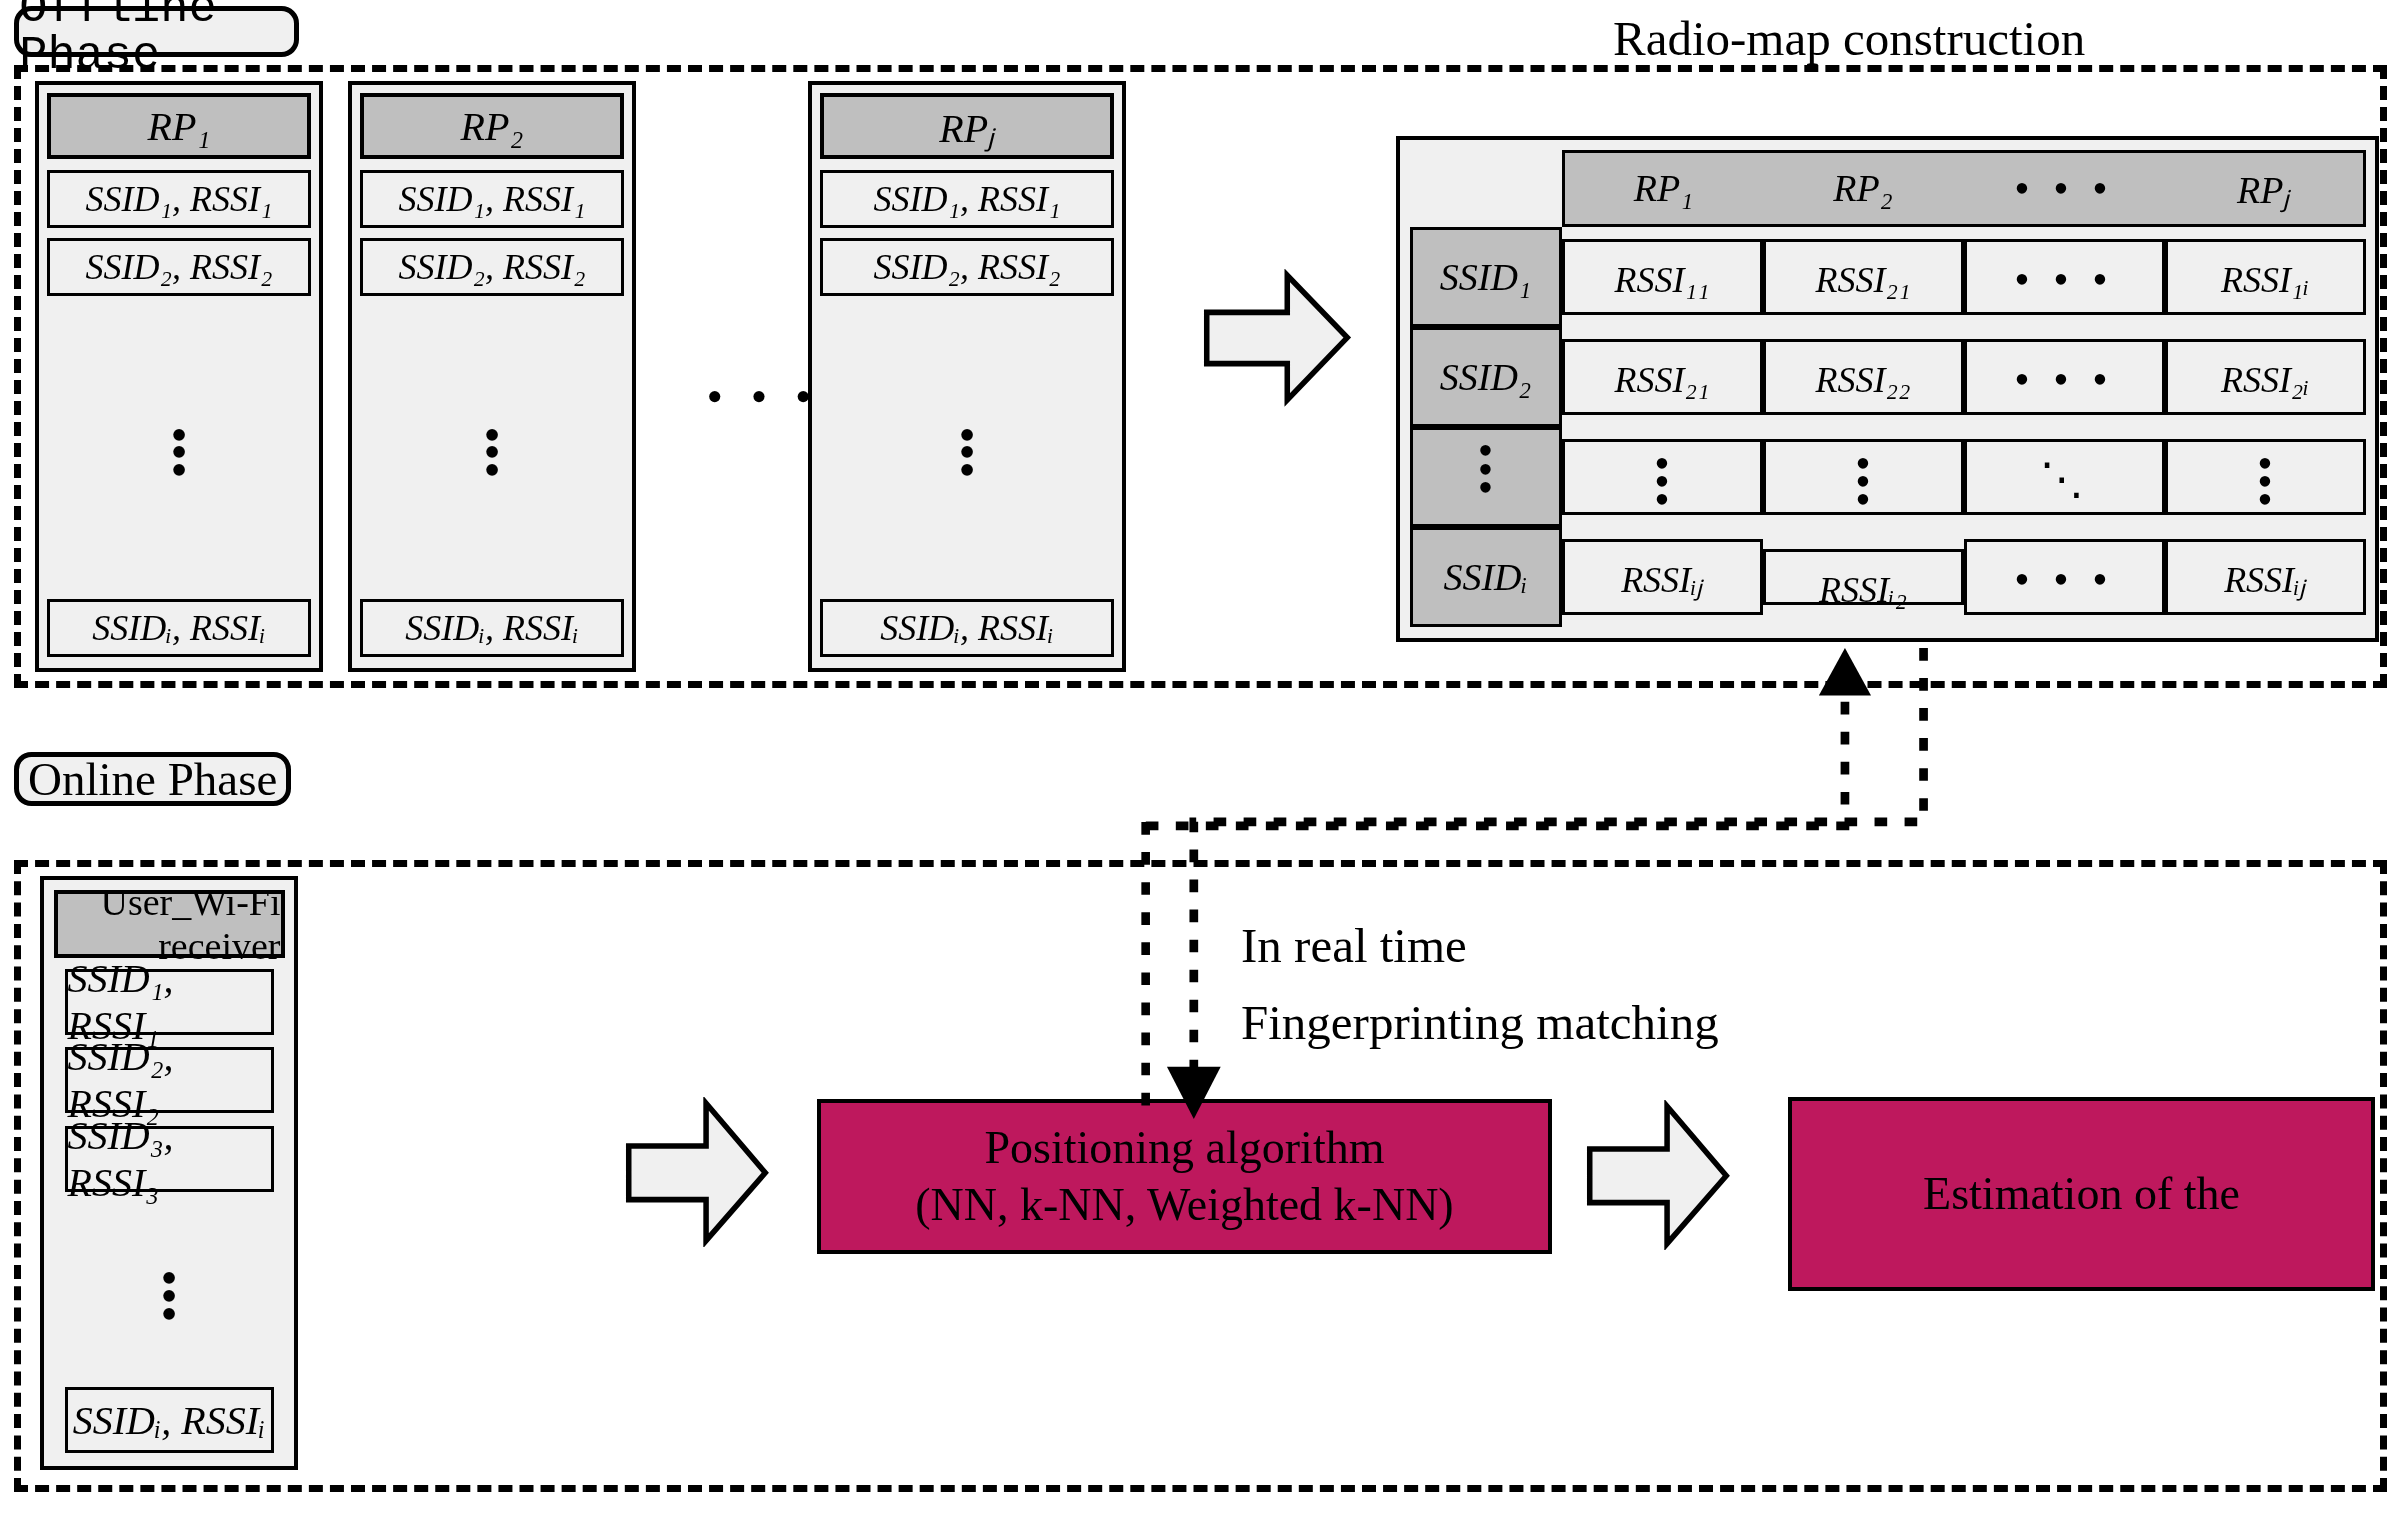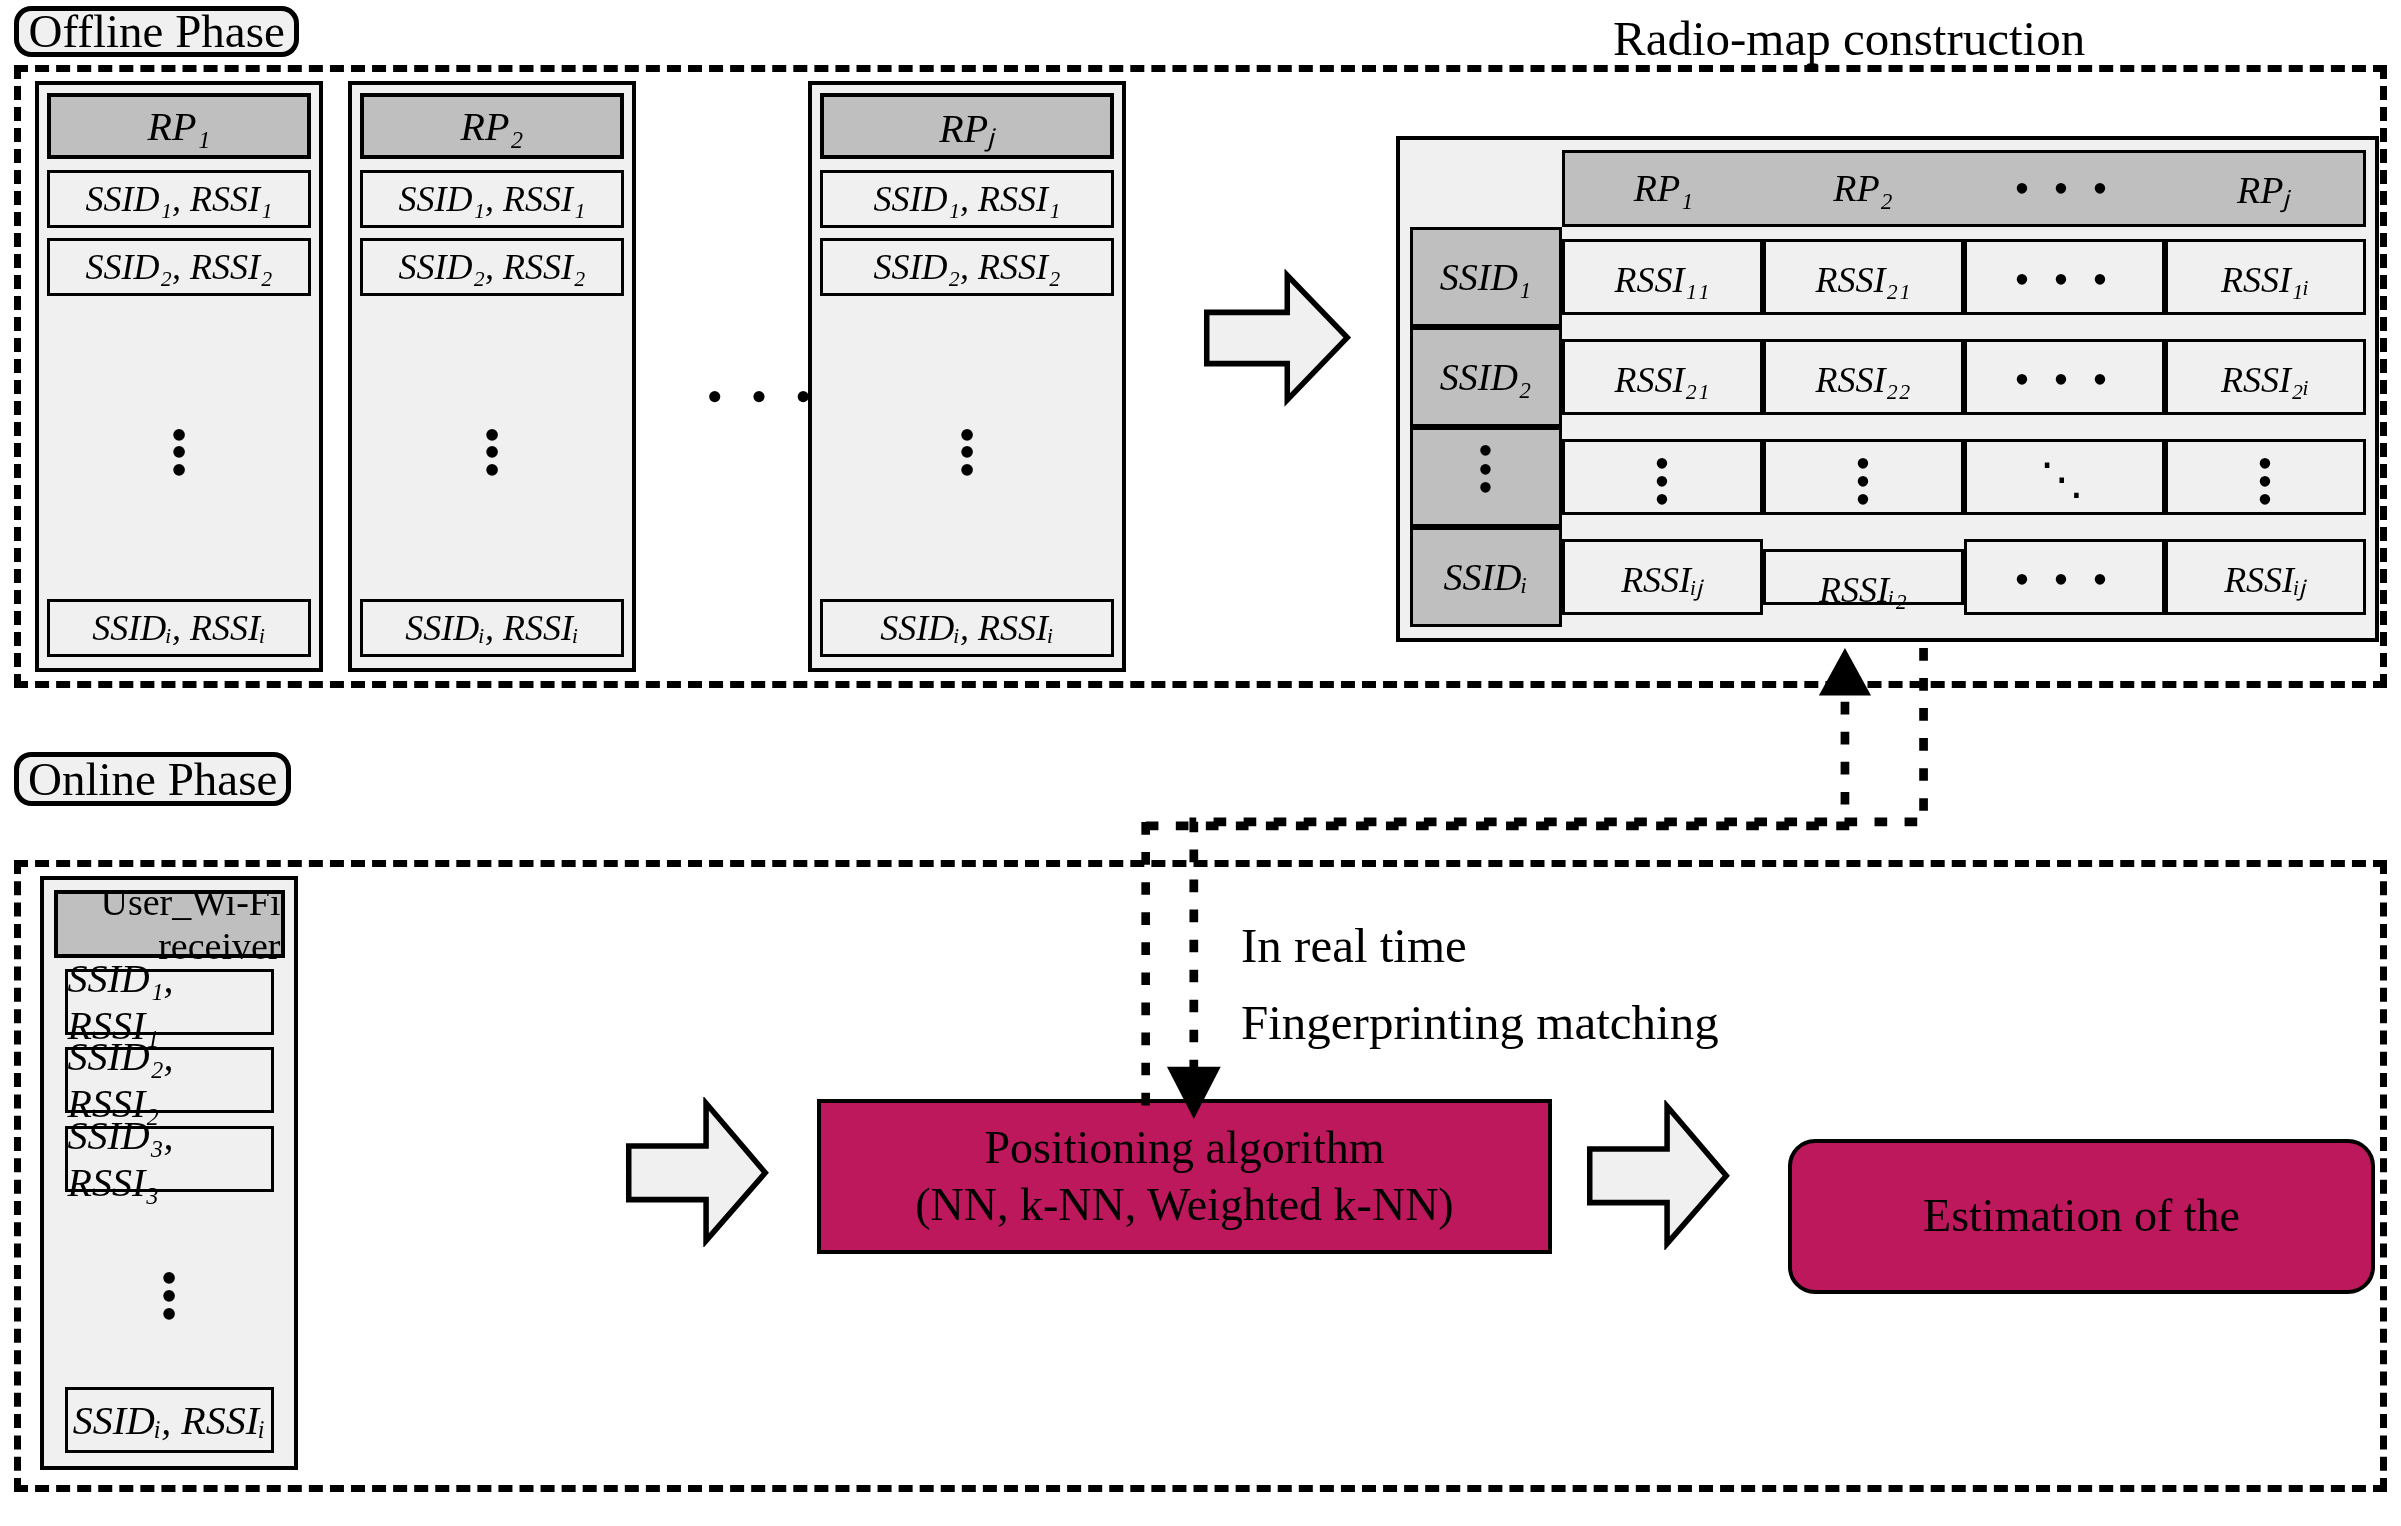--- a/index.html
+++ b/index.html
@@ -109,21 +109,21 @@
 
   
   .conn{position:absolute;}
   .conn svg{display:block;width:100%;height:100%;overflow:visible;}
 </style>
 </head>
 <body>
 
 <div id="root">
 
-  <div class="phase-pill" style="left:14.2px;top:6.3px;width:285px;height:51px;">
+  <div class="phase-pill" style="left:14.2px;top:6.3px;width:285px;height:51px;font-family:Liberation Mono, monospace;">
     <span>Offline Phase</span>
   </div>
 
   <div class="plain-title" style="left:1613px;top:9.5px;">
     <span>Radio-map construction</span>
   </div>
 
   <div class="dashed-box" style="left:14.2px;top:65px;width:2373px;height:623px;"></div>
 
   <div class="rp-col" style="left:35px;top:81px;width:288px;height:591px;">
@@ -277,21 +277,21 @@
       <div>(NN, k-NN, Weighted k-NN)</div>
     </div>
   </div>
 
   <div class="big-arrow" style="left:1585px;top:1100px;width:146px;height:150px;">
     <svg viewBox="0 0 185 190" preserveAspectRatio="none">
       <polygon points="6,62 104,62 104,8 179,96 104,182 104,130 6,130" fill="#f0f0f0" stroke="#000" stroke-width="7" stroke-linejoin="miter"></polygon>
     </svg>
   </div>
 
-  <div class="proc-box" style="left:1788px;top:1139px;width:587px;height:155px;border-radius:27px;">
+  <div class="proc-box" style="left:1788px;top:1097px;width:587px;height:194px;">
     <div>
       <div>Estimation of the</div>
     </div>
   </div>
 
   <div class="conn" style="left:1130px;top:648px;width:790px;height:506px;">
     <svg viewBox="0 0 1000 640" preserveAspectRatio="none">
 
       <polyline points="20,225 905,225 905,40" fill="none" stroke="#000" stroke-width="11" stroke-dasharray="16 22" stroke-linecap="butt"></polyline>
       <polygon points="905,0 872,60 938,60" fill="#000"></polygon>

